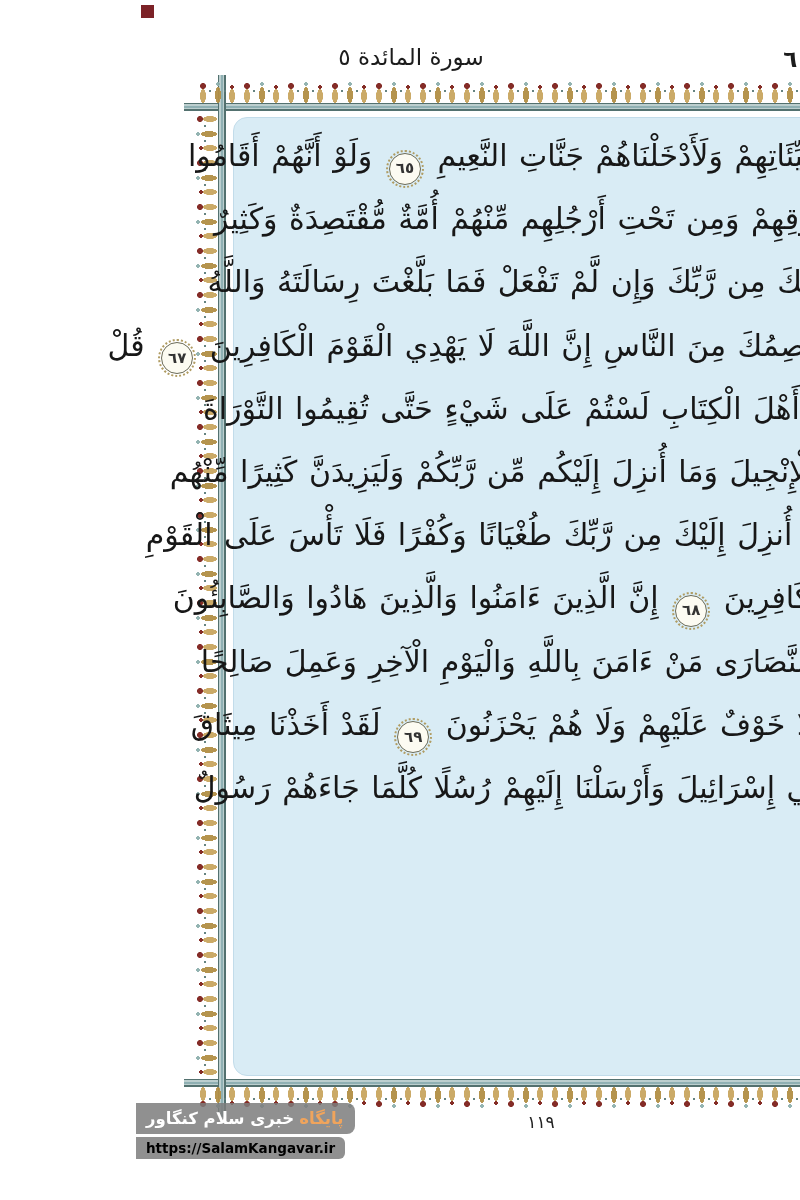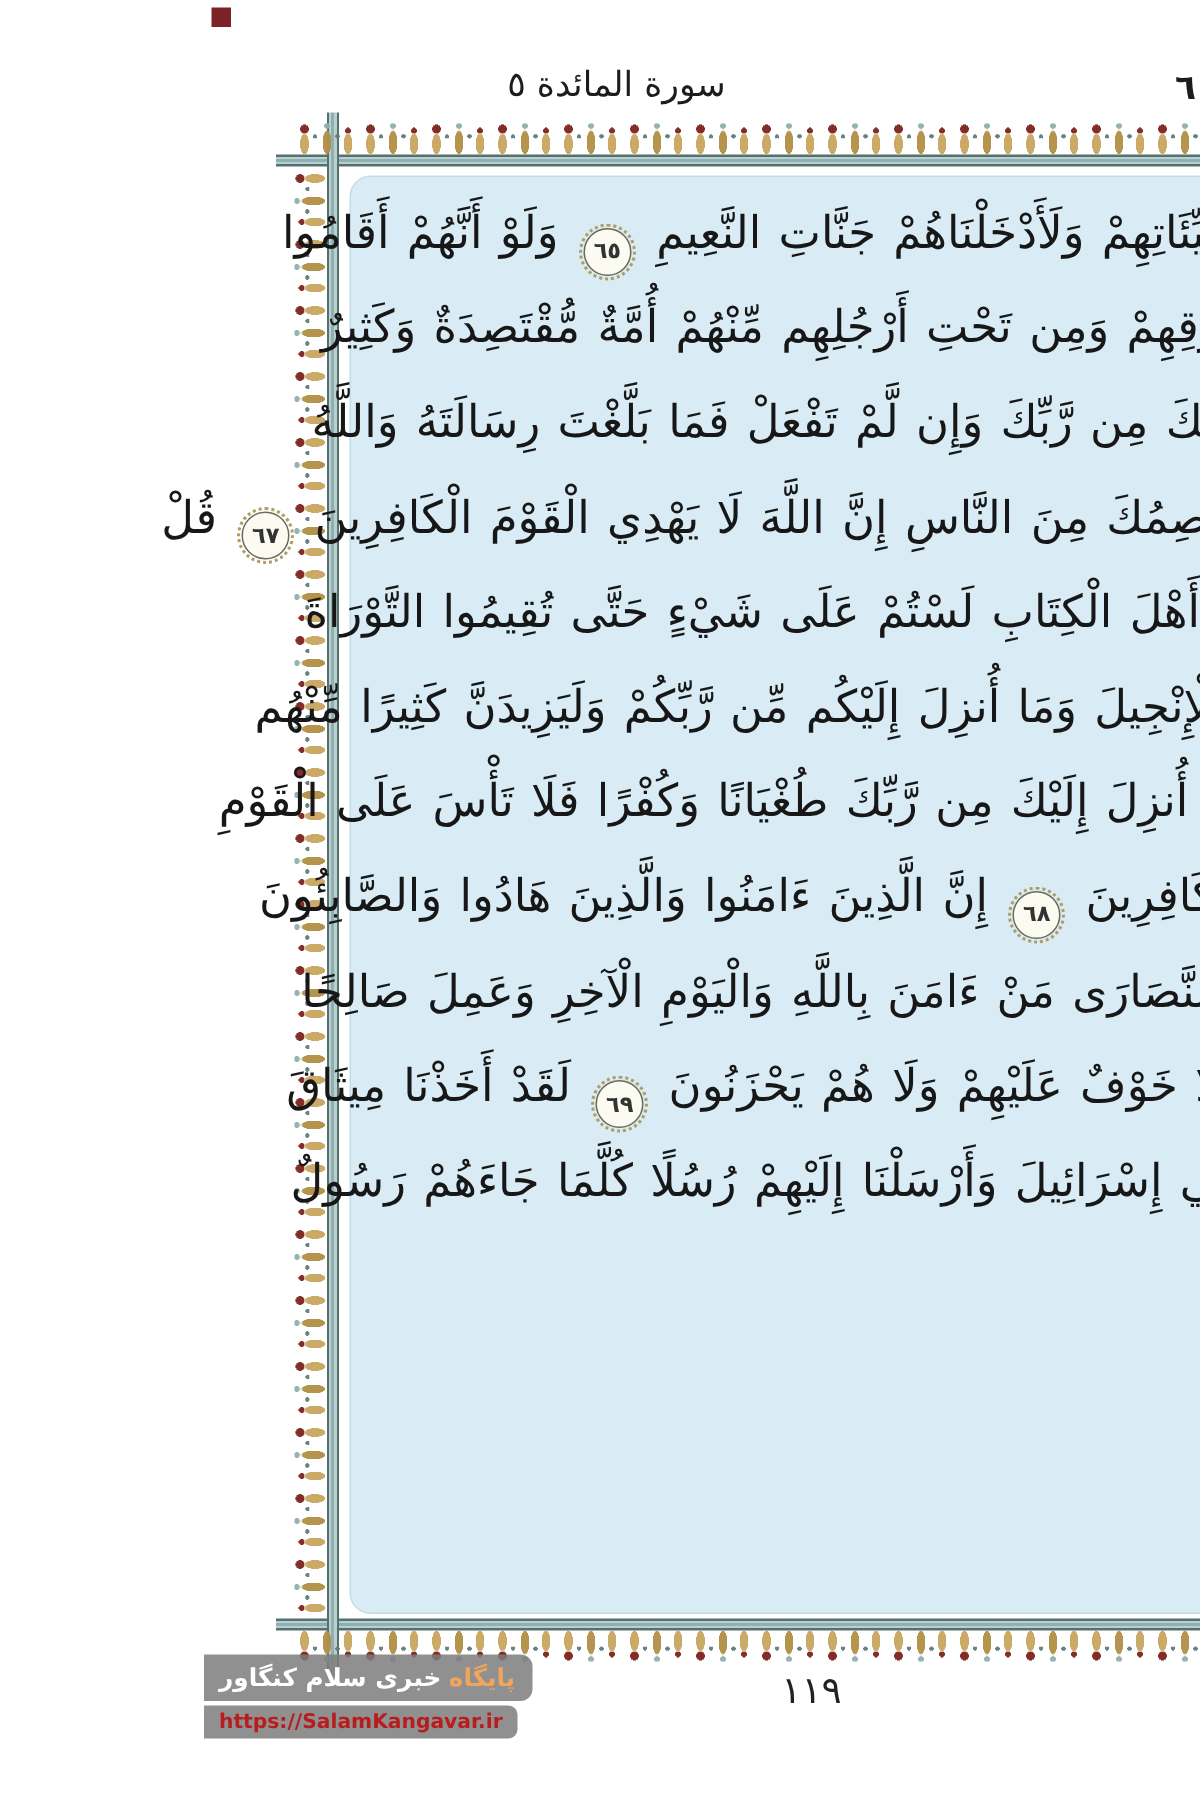--- a/index.html
+++ b/index.html
@@ -71,30 +71,30 @@
 
   
   .margin-note{position:absolute;left:720px;top:380px;width:78px;text-align:center;
                color:#0369a1;direction:rtl;}
   .margin-note .mn1{font-size:14px;line-height:17px;}
   .margin-note .mn2{font-size:22px;font-weight:bold;line-height:26px;margin-top:3px;text-align:center;}
   .margin-note .mn3{font-size:15px;margin-top:10px;}
 
   
   .page-number{position:absolute;left:350px;top:1112px;width:110px;text-align:center;
-               font-size:25px;color:#222;}
+               font-size:17px;color:#222;}
 
   
   .wm-bar{position:absolute;left:0;background:rgba(124,124,124,.85);display:flex;
           align-items:center;color:#fff;font-weight:bold;}
   .wm-bar.b1{top:1103px;height:31px;padding:0 12px 0 10px;border-radius:0 8px 8px 0;
              font-size:16.5px;direction:rtl;gap:5px;}
   .wm-bar.b1 .hl{color:#f0a45c;}
   .wm-bar.b2{top:1137px;height:22px;padding:0 10px;border-radius:0 6px 6px 0;
-             font-size:13.5px;direction:ltr;color:#b91c1c;}
+             font-size:13.5px;direction:ltr;color:#000000;}
 
   
   .sq{position:absolute;}
   .sq1{left:5px;top:5px;width:13px;height:13px;background:#7c2227;}
   .sq2{left:782px;top:1086px;width:14px;height:14px;background:#b13430;border:1px solid #7c1d1d;}
 </style>
 </head>
 <body>
 
 <div class="page">

